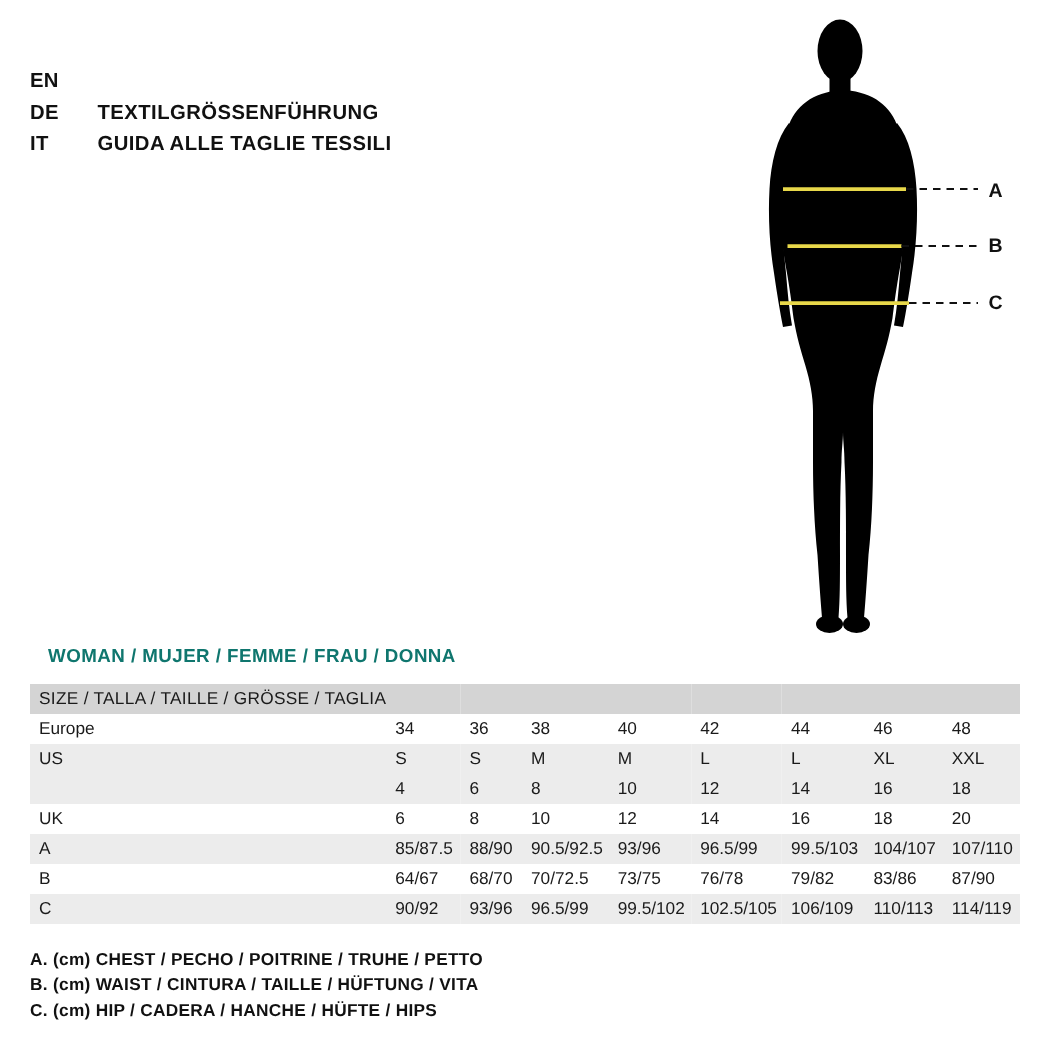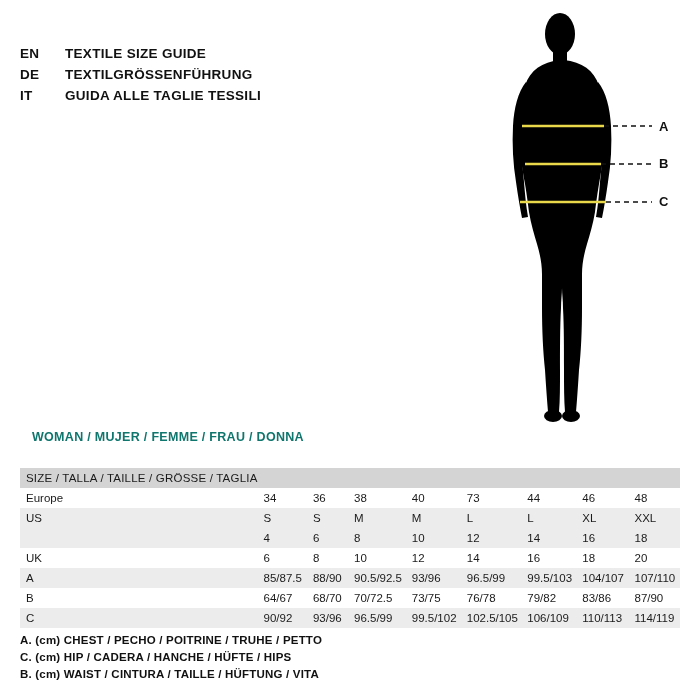--- a/index.html
+++ b/index.html
@@ -74,21 +74,21 @@
     left: 32px;
     font-size: 12.5px;
     font-weight: bold;
     letter-spacing: 0.3px;
     color: #0f766e;
   }
 
   
   .size-table {
     position: absolute;
-    top: 468px;
+    top: 456px;
     left: 20px;
     width: 660px;
     border-collapse: collapse;
     font-size: 11.5px;
     color: #1a1a1a;
   }
   .size-table td {
     padding: 3px 0 3px 6px;
     height: 14px;
     line-height: 14px;
@@ -128,21 +128,20 @@
     color: #111;
     margin-bottom: 5px;
   }
 </style>
 </head>
 <body>
 
 <div class="titles">
   <div class="title-row">
     <span class="title-lang">EN</span>
-    <span class="title-text">TEXTILE SIZE GUIDE</span>
   </div>
   <div class="title-row">
     <span class="title-lang">DE</span>
     <span class="title-text">TEXTILGRÖSSENFÜHRUNG</span>
   </div>
   <div class="title-row">
     <span class="title-lang">IT</span>
     <span class="title-text">GUIDA ALLE TAGLIE TESSILI</span>
   </div>
 </div>
@@ -226,21 +225,21 @@
       <td class="col-val"></td>
       <td class="col-val"></td>
     </tr>
 
     <tr class="row-plain">
       <td class="col-label">Europe</td>
       <td>34</td>
       <td>36</td>
       <td>38</td>
       <td>40</td>
-      <td>73</td>
+      <td>42</td>
       <td>44</td>
       <td>46</td>
       <td>48</td>
     </tr>
 
     <tr class="row-alt">
       <td class="col-label">US</td>
       <td>S</td>
       <td>S</td>
       <td>M</td>
@@ -308,15 +307,15 @@
       <td>102.5/105</td>
       <td>106/109</td>
       <td>110/113</td>
       <td>114/119</td>
     </tr>
   </tbody>
 </table>
 
 <div class="footnotes">
   <div class="footnote">A. (cm) CHEST / PECHO / POITRINE / TRUHE / PETTO</div>
+  <div class="footnote">B. (cm) WAIST / CINTURA / TAILLE / HÜFTUNG / VITA</div>
   <div class="footnote">C. (cm) HIP / CADERA / HANCHE / HÜFTE / HIPS</div>
-  <div class="footnote">B. (cm) WAIST / CINTURA / TAILLE / HÜFTUNG / VITA</div>
 </div>
 
 </body></html>

